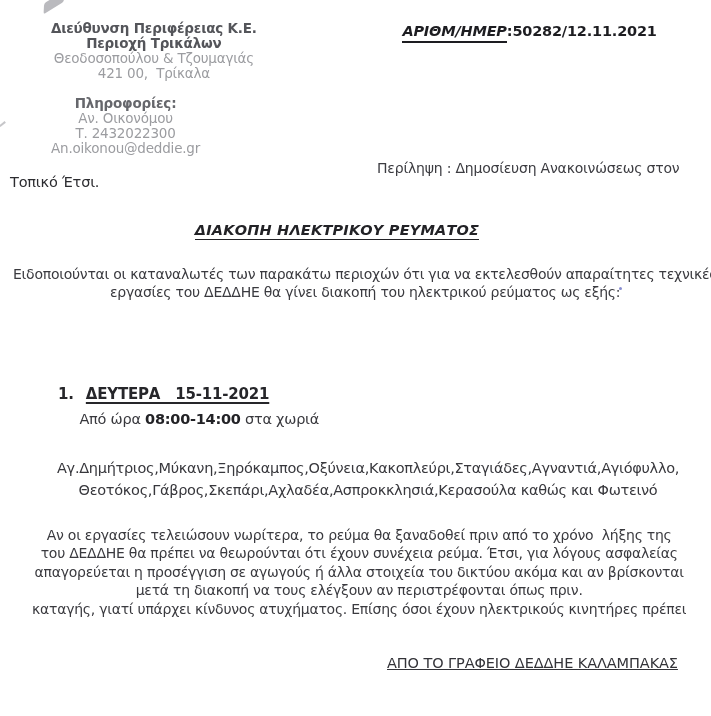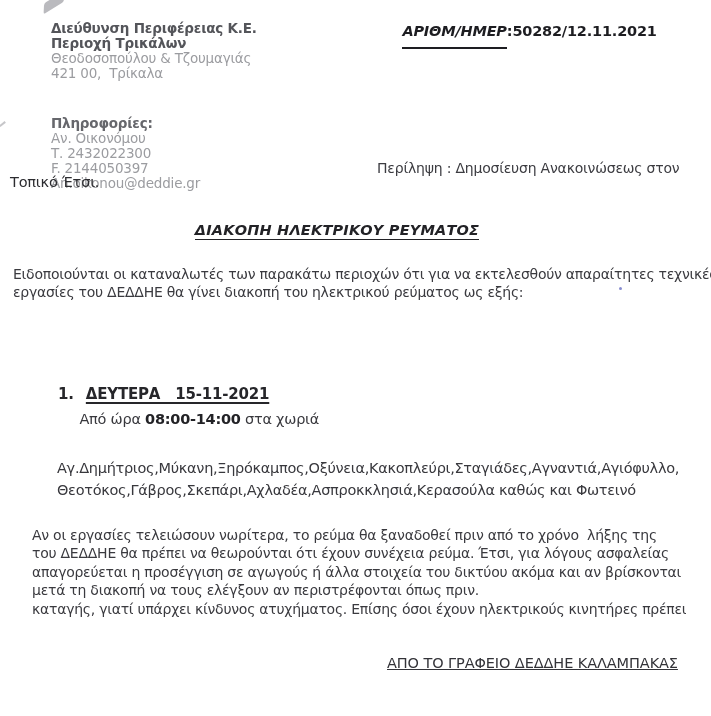--- a/index.html
+++ b/index.html
@@ -8,25 +8,25 @@
     width:711px;height:716px;
     background:#ffffff;
     font-family:"DejaVu Sans","Liberation Sans",sans-serif;
     color:#3a3a3f;
     overflow:hidden;
   }
   .abs{position:absolute;}
   .pre{white-space:pre;}
   
   .ref-line{left:383px;top:7px;font-size:14.5px;font-weight:bold;color:#1d1d21;letter-spacing:-0.2px;}
-  .ref-label{font-style:italic;border-bottom:2px solid #1d1d21;padding-bottom:8px;}
+  .ref-label{font-style:italic;border-bottom:2px solid #1d1d21;padding-bottom:2px;}
   
   .sender{left:51px;top:21px;font-size:13.5px;line-height:15px;letter-spacing:-0.2px;}
-  .sender2{left:51px;top:96px;font-size:13.5px;line-height:15px;letter-spacing:-0.2px;margin-top:20px;}
-  .ln{display:block;white-space:pre;}
+  .sender2{left:51px;top:96px;font-size:13.5px;line-height:15px;letter-spacing:-0.2px;}
+  .ln{display:block;white-space:pre;text-align:center;}
   .bold-gray{font-weight:bold;color:#54555a;}
   .lt-gray{color:#9b9ca0;}
   .info-label{font-weight:bold;color:#66676c;}
   
   .summary{left:377px;top:160px;font-size:14px;color:#3c3c41;letter-spacing:-0.2px;}
   .summary2{left:10px;top:174px;font-size:14.5px;color:#2c2c30;letter-spacing:-0.2px;}
   
   .doc-title{left:0;top:222px;width:674px;text-align:center;font-size:14.5px;font-weight:bold;font-style:italic;color:#222226;letter-spacing:0.2px;}
   .doc-title .u{border-bottom:1.7px solid #222226;padding-bottom:1px;}
   
@@ -64,21 +64,20 @@
     <span class="ln bold-gray">Διεύθυνση Περιφέρειας Κ.Ε.</span>
     <span class="ln bold-gray">Περιοχή Τρικάλων</span>
     <span class="ln lt-gray">Θεοδοσοπούλου &amp; Τζουμαγιάς</span>
     <span class="ln lt-gray">421 00,  Τρίκαλα</span>
   </div>
 
   <div class="abs sender2">
     <span class="ln info-label">Πληροφορίες:</span>
     <span class="ln lt-gray">Αν. Οικονόμου</span>
     <span class="ln lt-gray">Τ. 2432022300</span>
-    <span class="ln lt-gray">F. 2144050397</span>
     <span class="ln lt-gray">An.oikonou@deddie.gr</span>
   </div>
 
   <div class="abs summary pre">Περίληψη : Δημοσίευση Ανακοινώσεως στον</div>
   <div class="abs summary2 pre">Τοπικό Έτσι.</div>
 
   <div class="abs doc-title">
     <span class="u">ΔΙΑΚΟΠΗ ΗΛΕΚΤΡΙΚΟΥ ΡΕΥΜΑΤΟΣ</span>
   </div>
 

